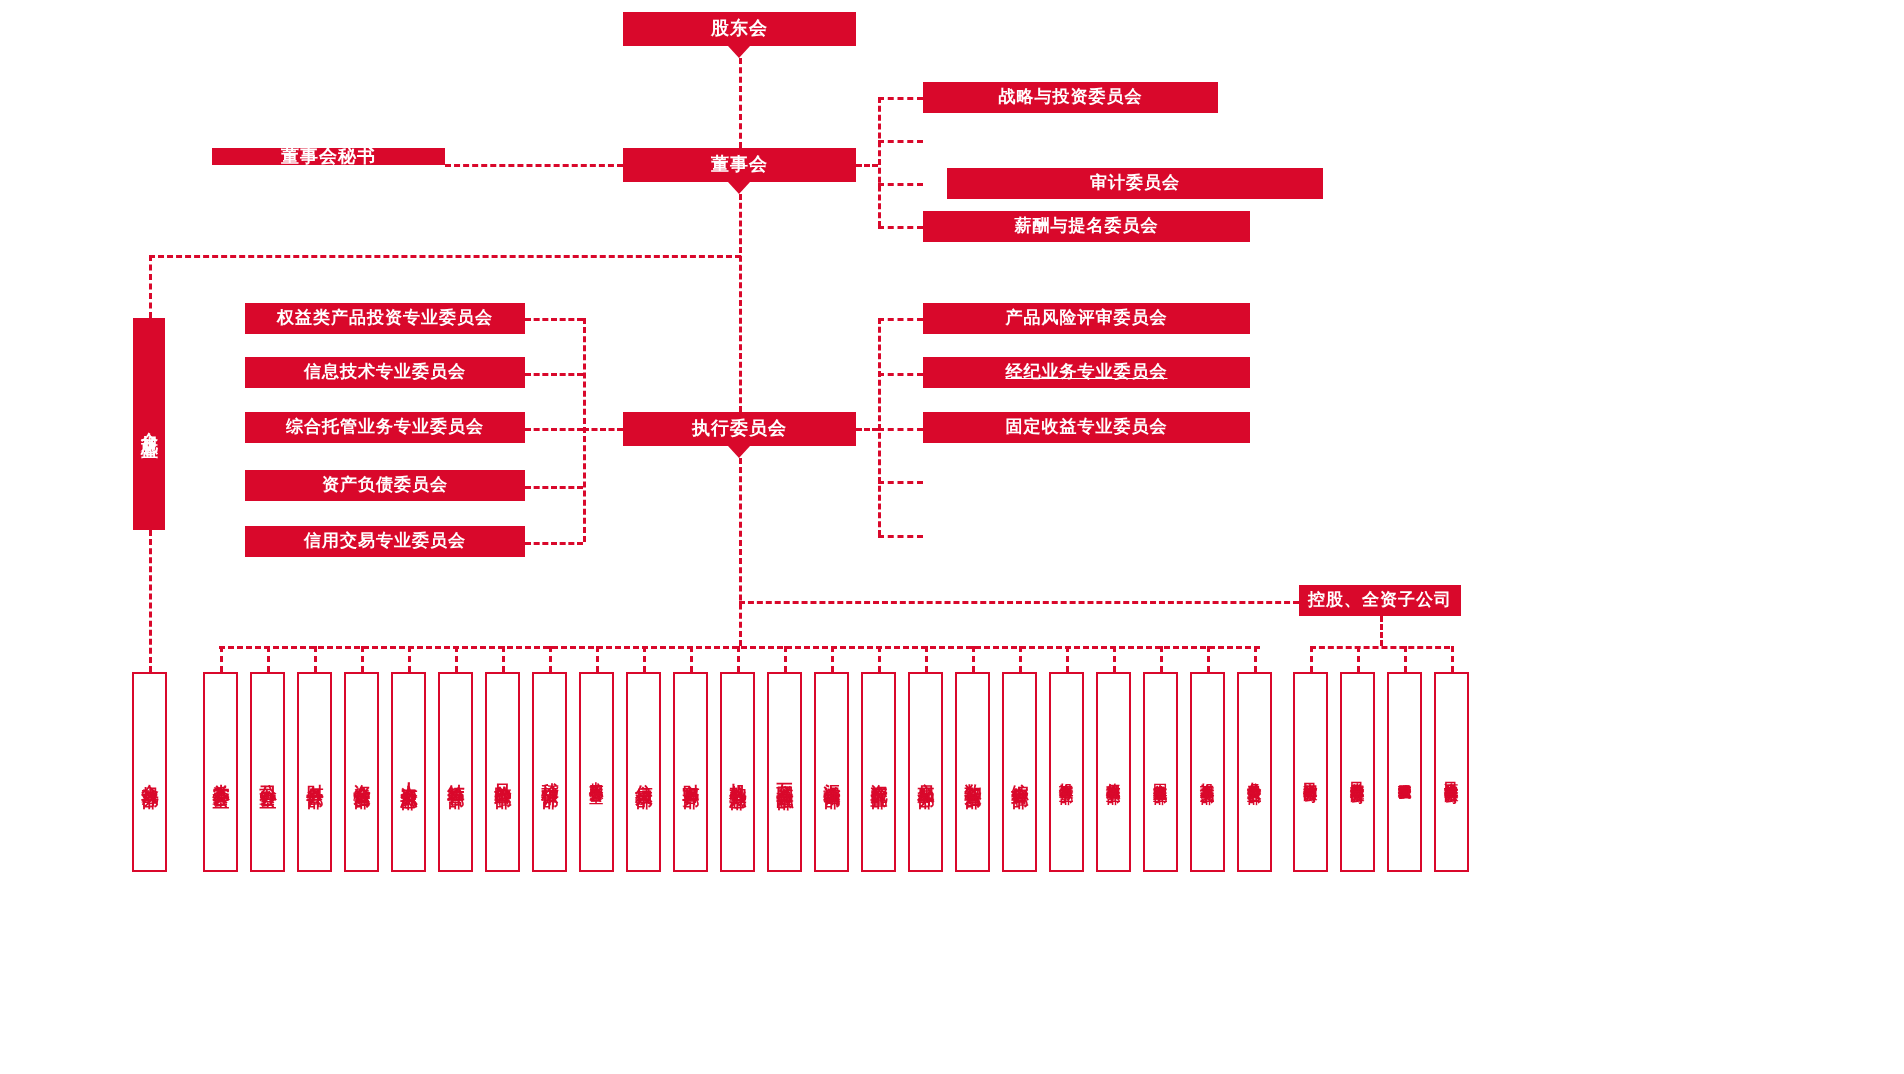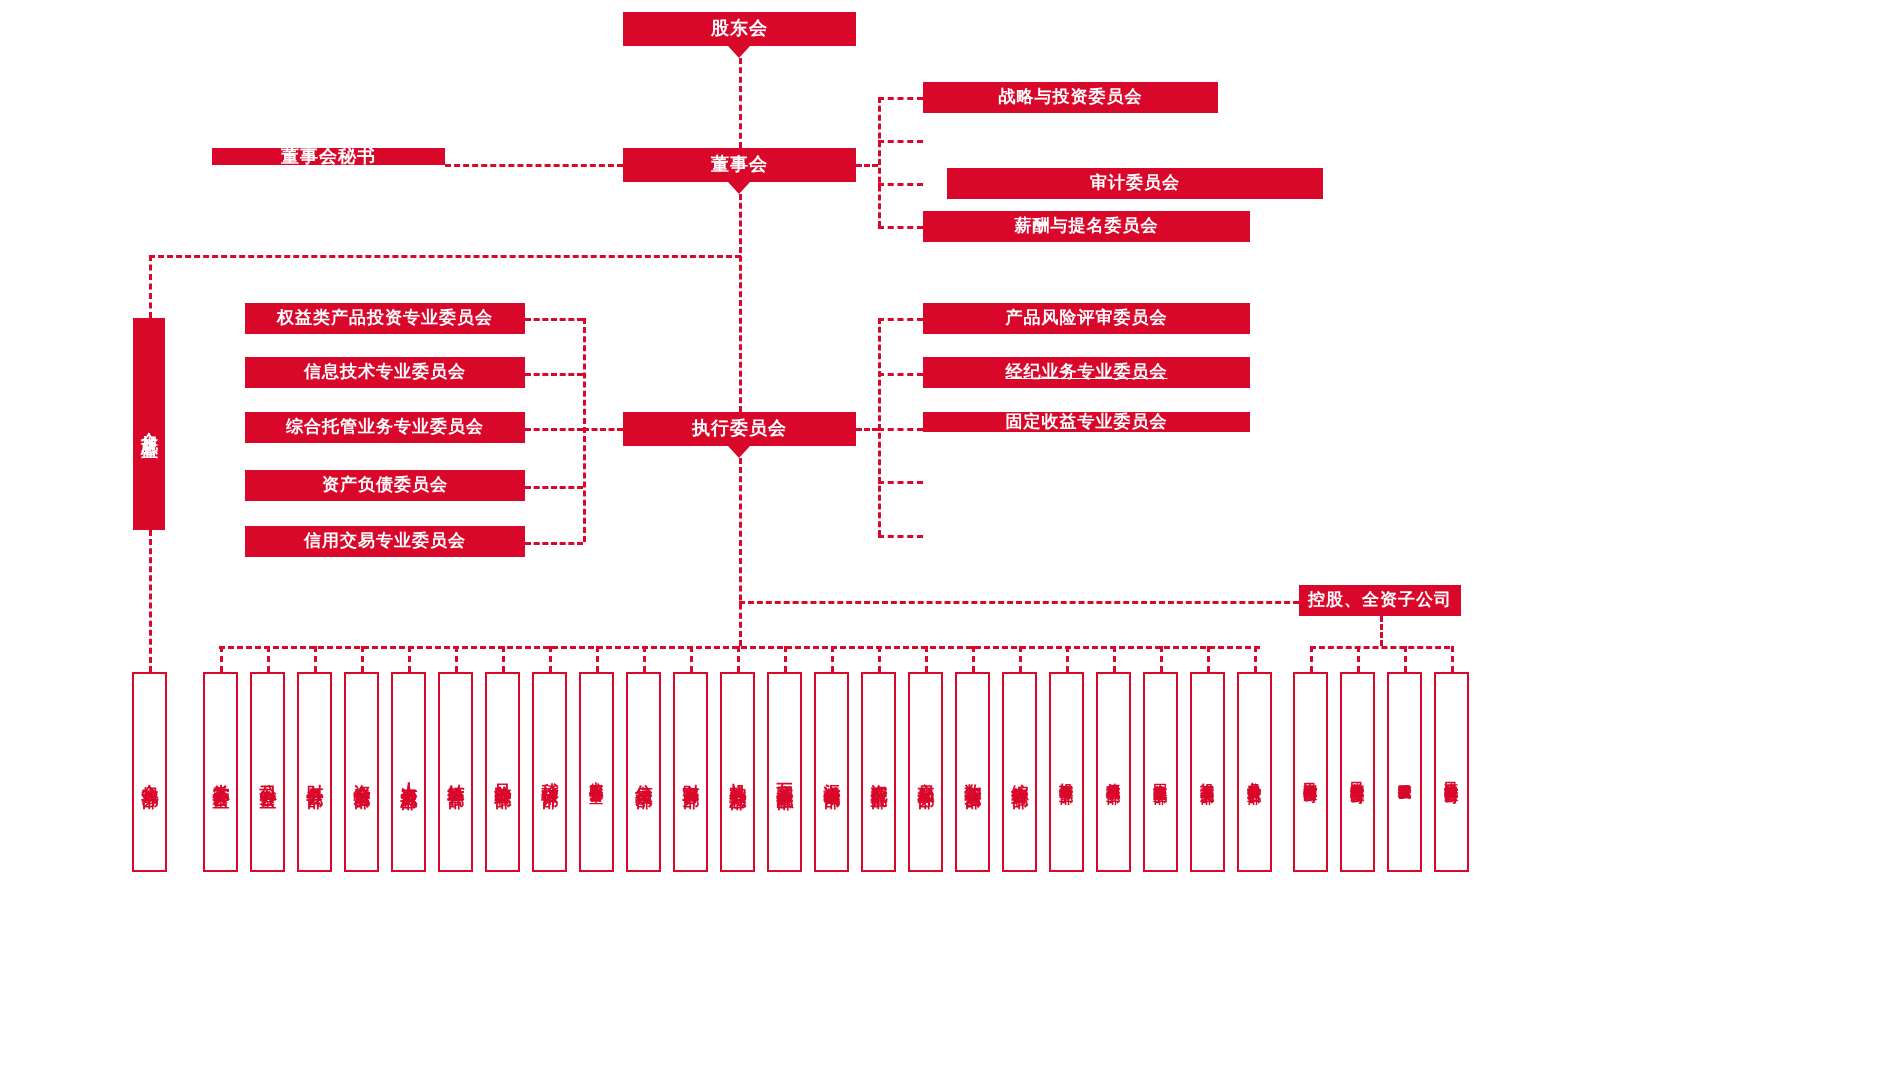--- a/index.html
+++ b/index.html
@@ -131,21 +131,21 @@
   <div class="v" style="left:878px;top:318px;height:218px;"></div>
   <div class="h" style="left:856px;top:428px;width:22px;"></div>
 
   <div class="h" style="left:878px;top:318px;width:45px;"></div>
   <div class="node f17" style="left:923px;top:303px;width:327px;height:31px;">产品风险评审委员会</div>
 
   <div class="h" style="left:878px;top:373px;width:45px;"></div>
   <div class="node f17" style="left:923px;top:357px;width:327px;height:31px;text-decoration:underline;">经纪业务专业委员会</div>
 
   <div class="h" style="left:878px;top:428px;width:45px;"></div>
-  <div class="node f17" style="left:923px;top:412px;width:327px;height:20px;">固定收益专业委员会</div>
+  <div class="node f17" style="left:923px;top:412px;width:327px;height:31px;">固定收益专业委员会</div>
 
   <div class="h" style="left:878px;top:481px;width:45px;"></div>
 
   <div class="h" style="left:878px;top:535px;width:45px;"></div>
 
   <div class="v" style="left:739px;top:458px;height:188px;"></div>
 
   <div class="h" style="left:739px;top:601px;width:560px;"></div>
 
   <div class="node f17" style="left:1299px;top:585px;width:162px;height:31px;">控股、全资子公司</div>

